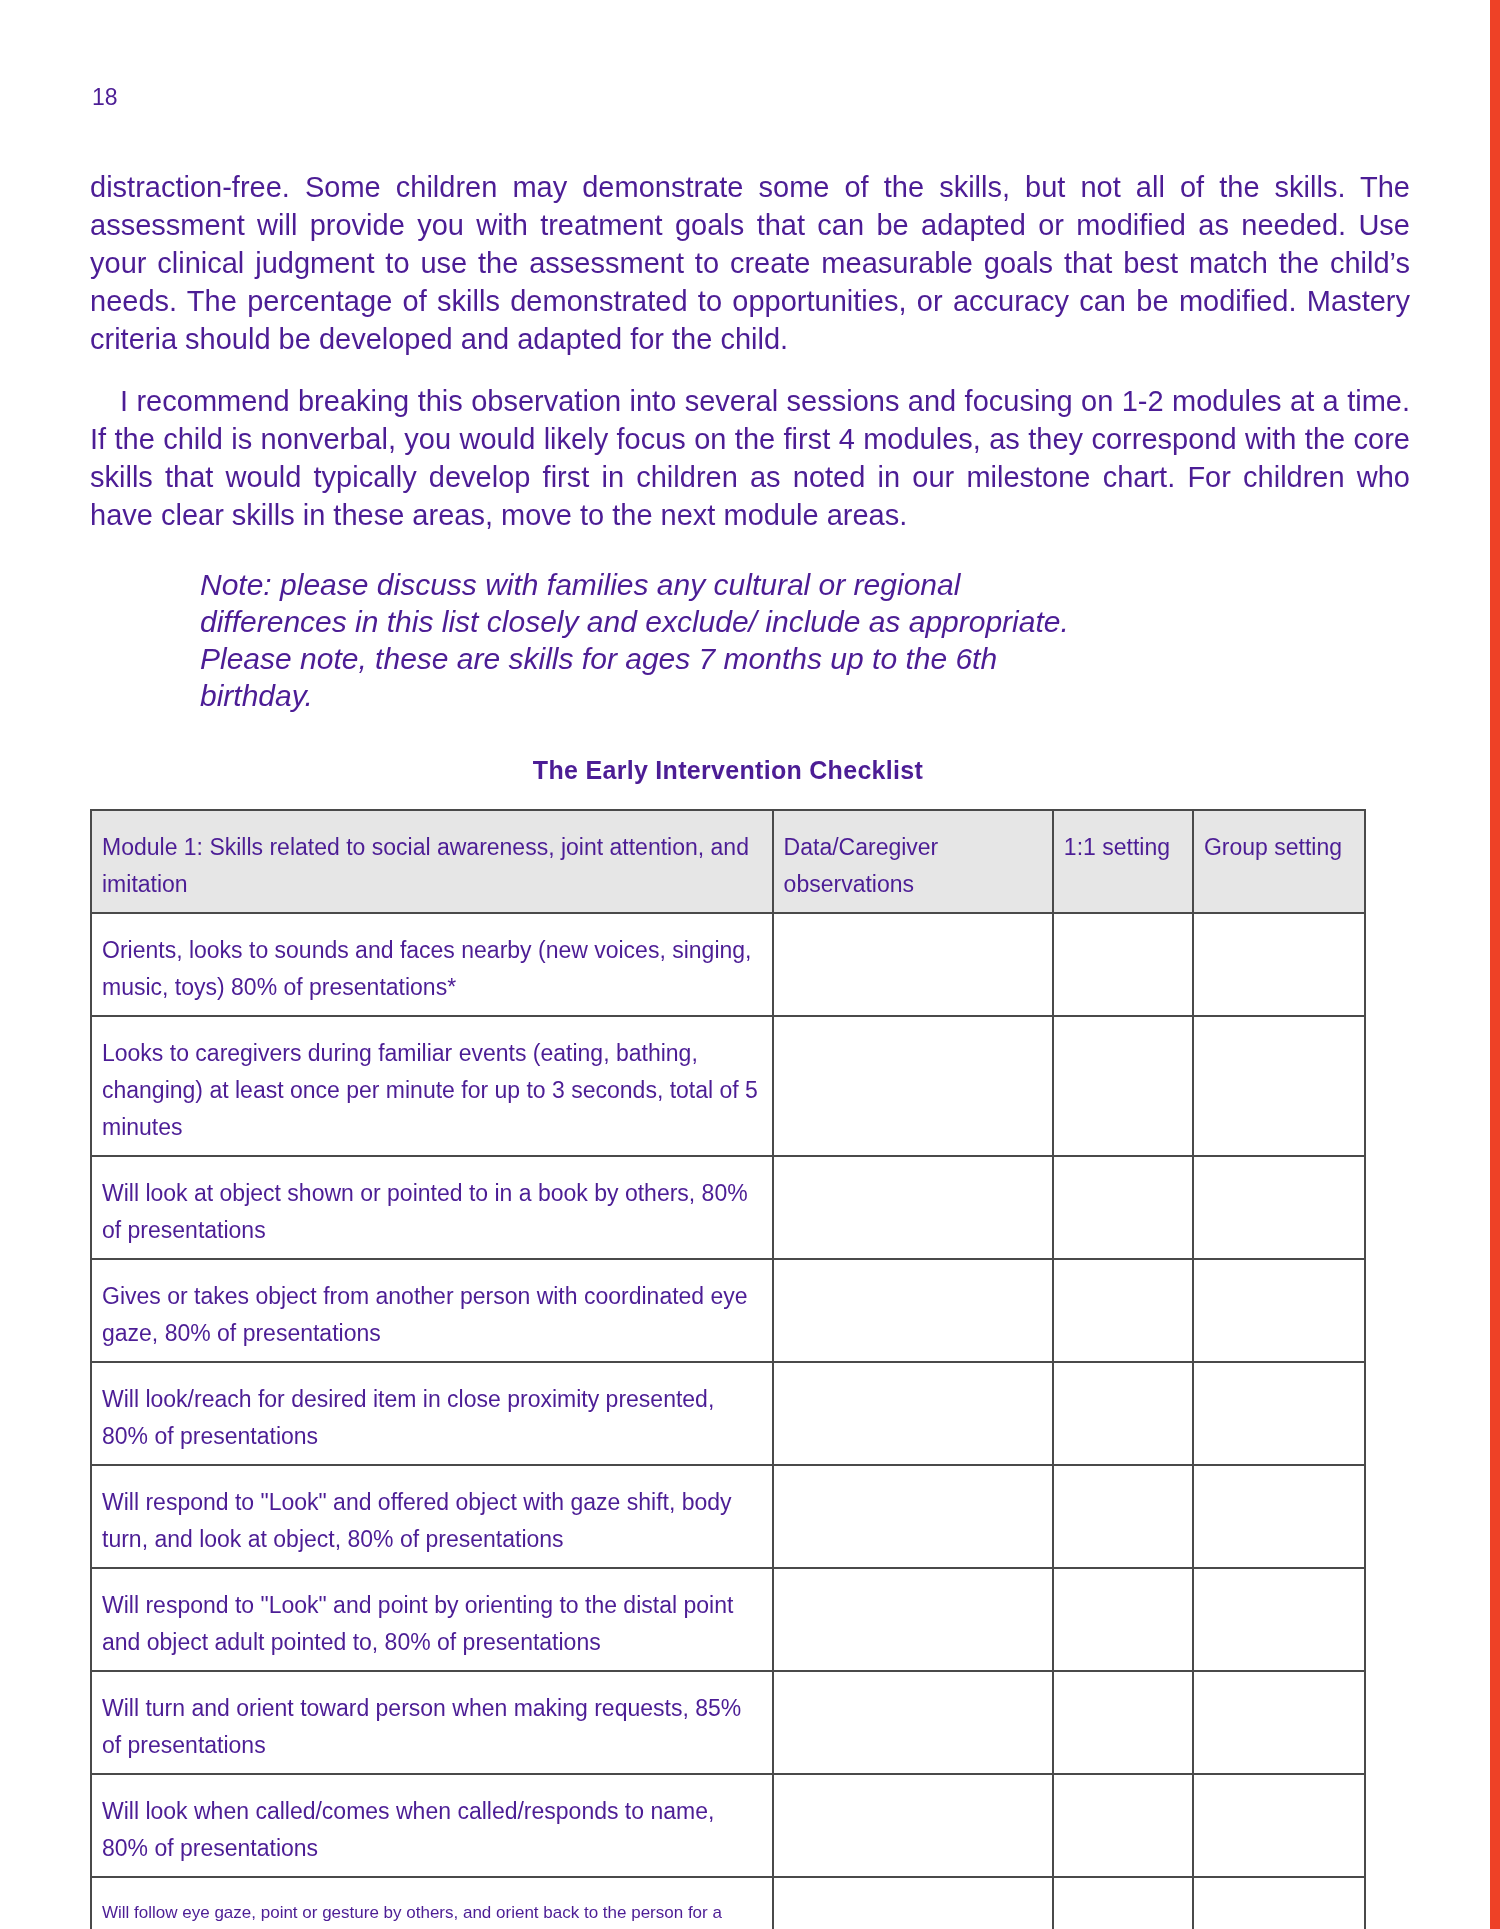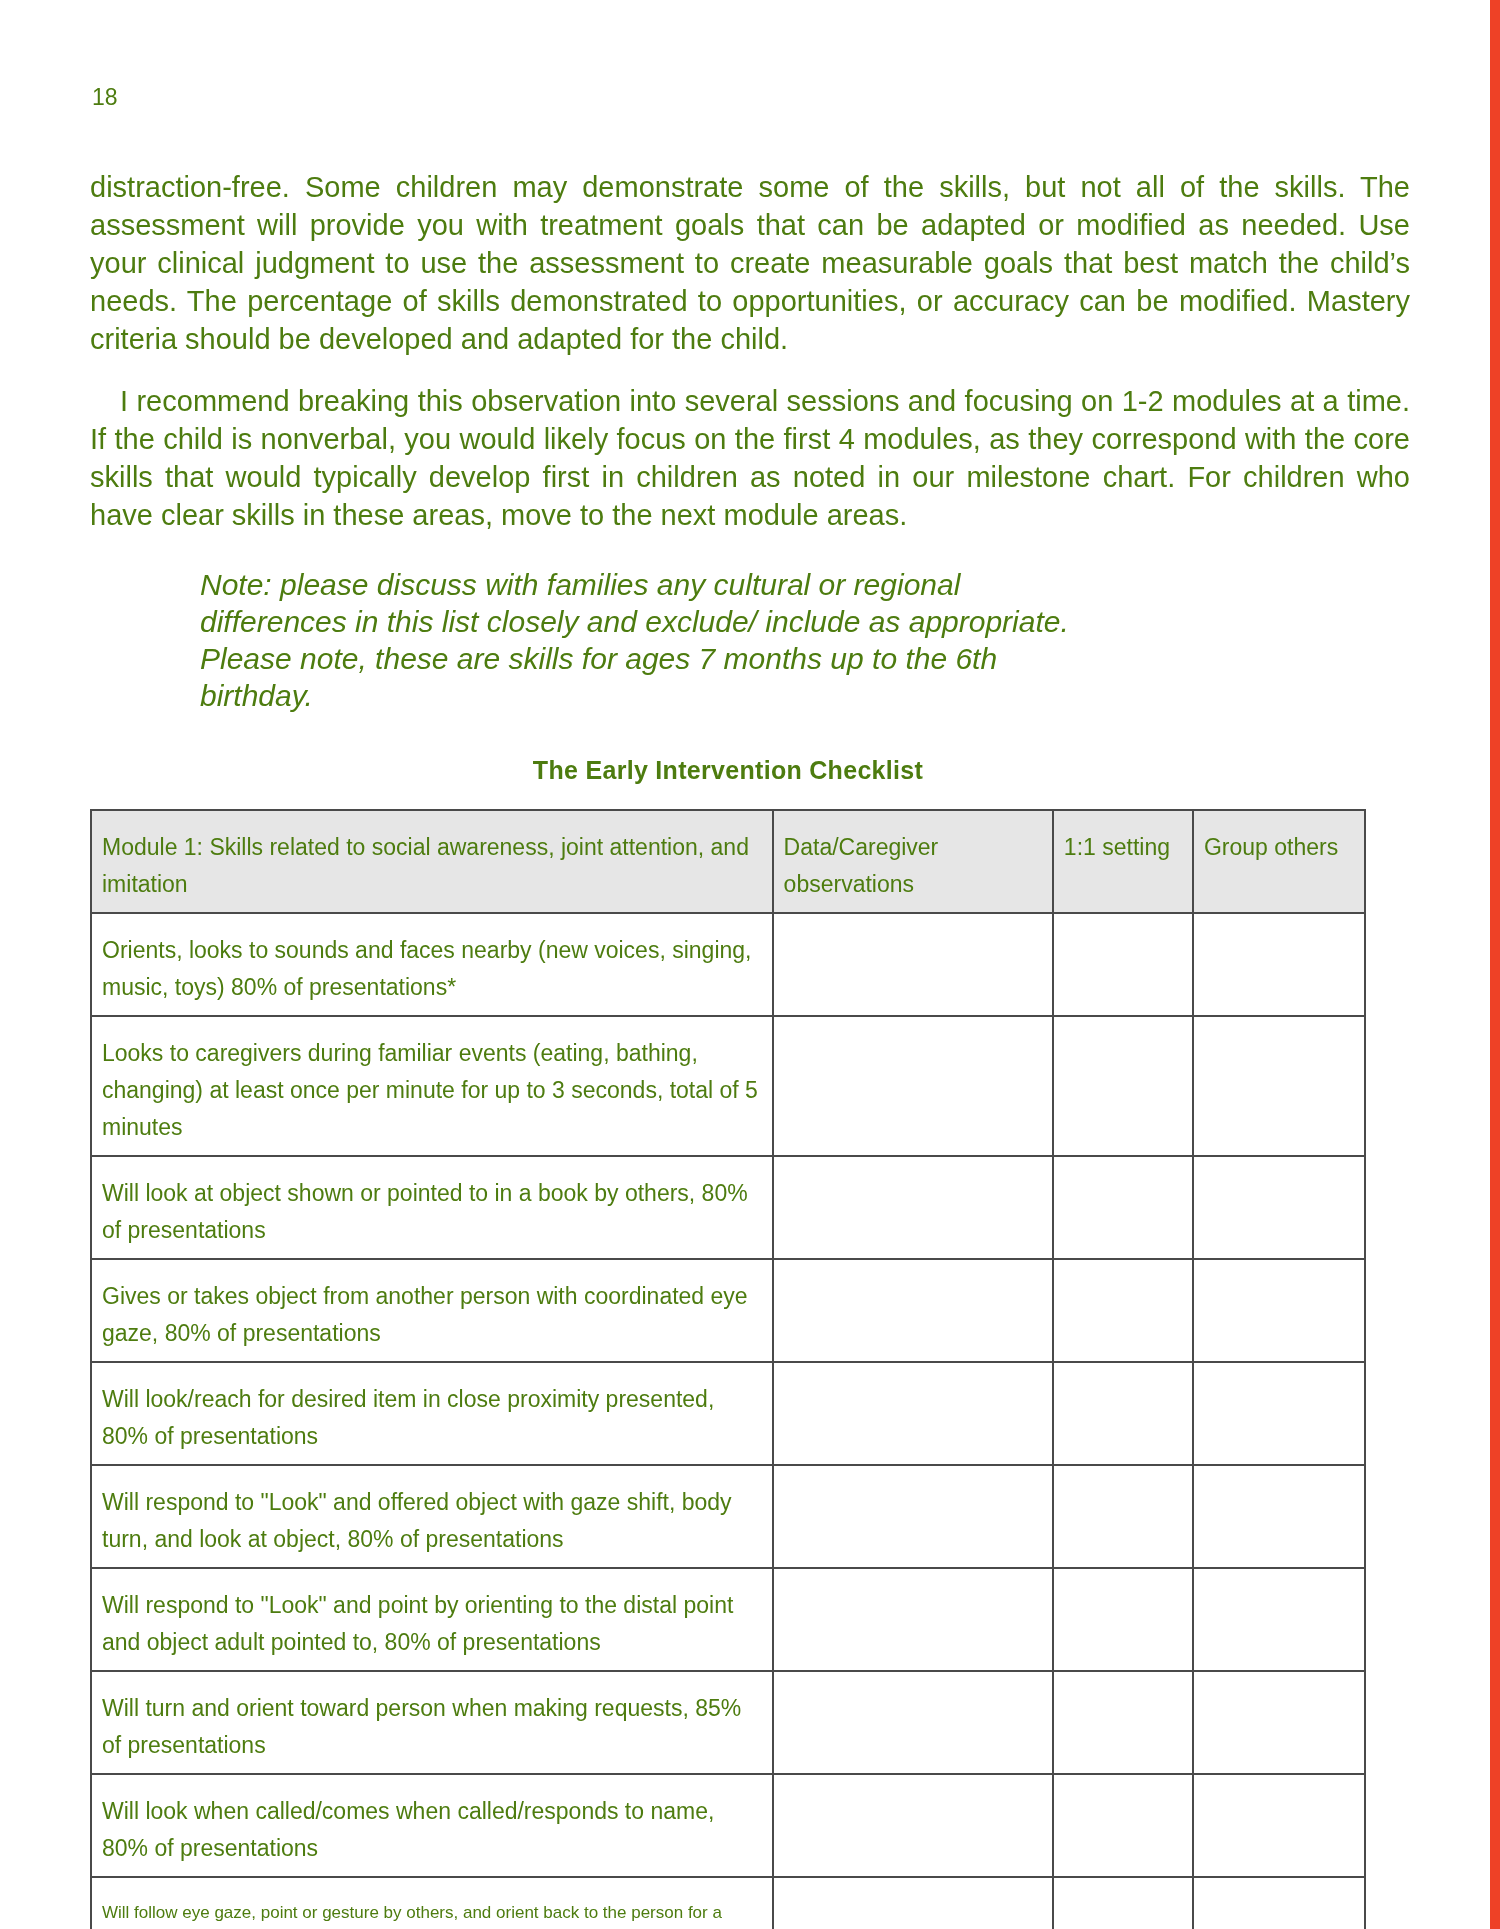--- a/index.html
+++ b/index.html
@@ -4,21 +4,21 @@
 <style>
   html, body { margin: 0; padding: 0; background: #ffffff; }
   .page {
     position: relative;
     width: 1500px;
     height: 1929px;
     background: #ffffff;
     box-sizing: border-box;
     padding: 84px 90px 0 90px;
     font-family: "Liberation Sans", sans-serif;
-    color: #4d7c0f;
+    color: #4c1d95;
     overflow: hidden;
   }
   .edge-stripe {
     position: absolute;
     top: 0; right: 0;
     width: 10px; height: 1929px;
     background: #ee4126;
   }
   .page-header { position: relative; height: 32px; margin-bottom: 52px; }
   .page-num {
@@ -99,21 +99,21 @@
       <col class="c1">
         <col class="c2">
         <col class="c3">
         <col class="c4">
     </colgroup>
     <thead>
       <tr>
         <th>Module 1: Skills related to social awareness, joint attention, and imitation</th>
         <th>Data/Caregiver observations</th>
         <th>1:1 setting</th>
-        <th>Group others</th>
+        <th>Group setting</th>
       </tr>
     </thead>
     <tbody>
       <tr>
         <td>Orients, looks to sounds and faces nearby (new voices, singing, music, toys) 80% of presentations*</td>
         <td></td>
         <td></td>
         <td></td>
       </tr>
       <tr>

